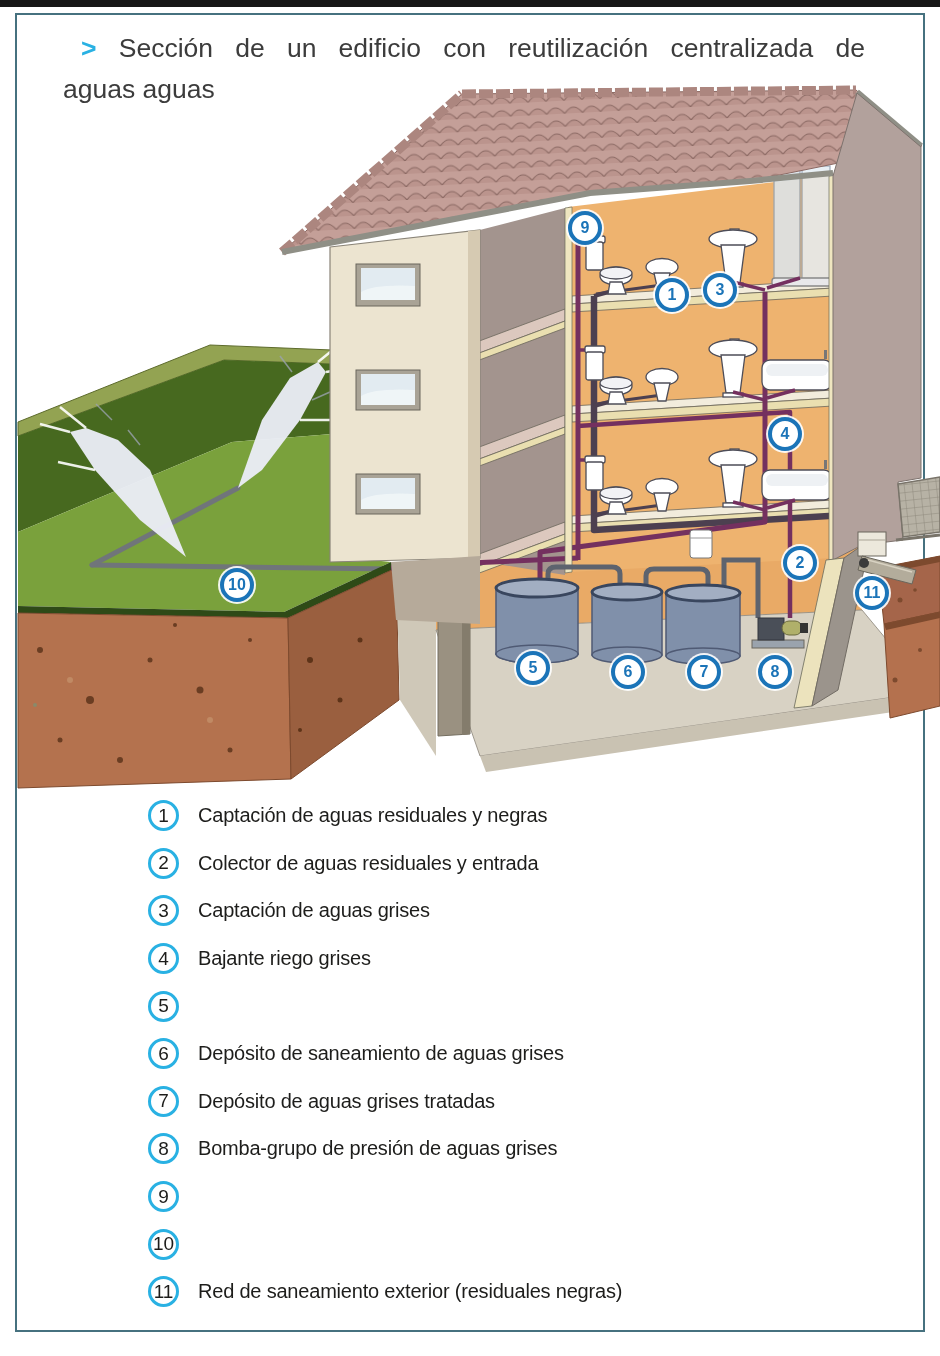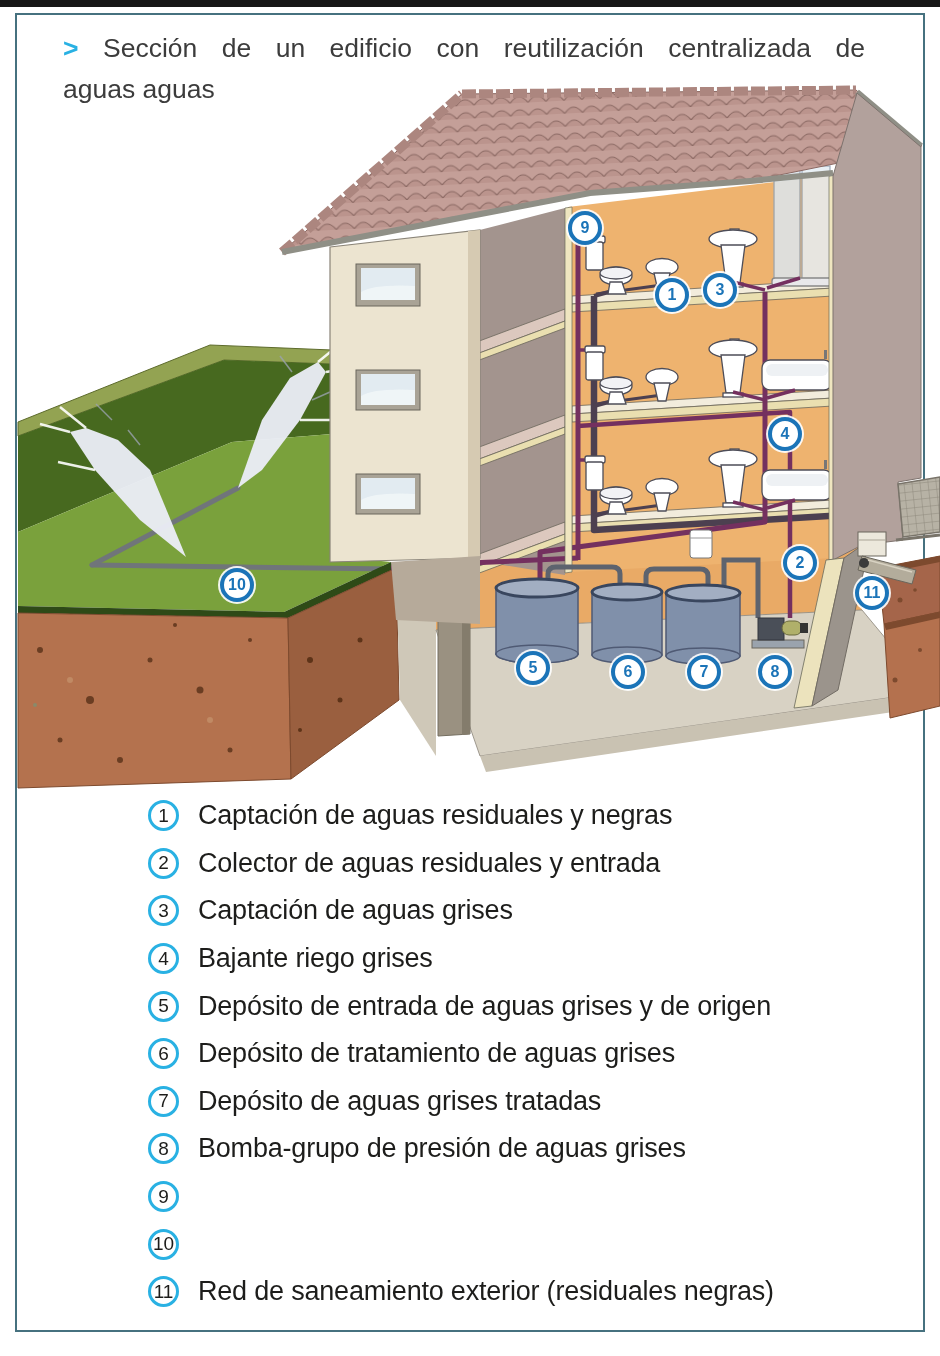--- a/index.html
+++ b/index.html
@@ -2,36 +2,36 @@
 <html><head>
 <meta charset="utf-8">
 <style>
   html,body{margin:0;padding:0;background:#fff;}
   body{font-family:"Liberation Sans",sans-serif;}
   #page{position:relative;width:940px;height:1356px;background:#fff;overflow:hidden;}
   #topbar{position:absolute;left:0;top:0;width:940px;height:7px;background:#161616;}
   #frame{position:absolute;left:15px;top:13px;width:906px;height:1315px;border:2px solid #46717f;background:#fff;}
   
   #title{position:absolute;left:63px;top:28px;width:802px;color:#3c3c3c;font-size:26.5px;line-height:41px;}
-  #title .t1{display:block;text-align:justify;text-align-last:justify;}
+  #title .t1{display:block;text-align:justify;text-align-last:justify;margin-left:18px;}
   #title .marker{color:#29b1e3;font-weight:bold;}
   
   #illustration{position:absolute;left:0;top:80px;width:940px;height:715px;}
   
   .badge{position:absolute;width:26px;height:26px;border:4px solid #1b74b8;border-radius:50%;
          background:#fff;color:#1b74b8;font-weight:bold;font-size:16px;
          display:flex;align-items:center;justify-content:center;z-index:5;
          box-shadow:0 0 0 2px rgba(255,255,255,.9);}
   
   #legend{position:absolute;left:148px;top:792px;width:720px;}
   .lrow{display:flex;align-items:center;height:47.6px;}
   .lnum{flex:0 0 auto;width:25px;height:25px;border:3px solid #29b1e3;border-radius:50%;
         display:flex;align-items:center;justify-content:center;
         color:#1d1d1b;font-size:19px;margin-right:19px;}
-  .ltext{color:#1d1d1b;font-size:27px;letter-spacing:-0.2px;white-space:nowrap;}
+  .ltext{color:#1d1d1b;font-size:20px;letter-spacing:-0.2px;white-space:nowrap;}
 </style>
 </head>
 <body>
 
 <div id="page">
   <div id="topbar"></div>
   <div id="frame"></div>
 
   <div id="title">
     <span class="t1"><span class="marker">&gt;</span> <span>Sección de un edificio con reutilización centralizada de</span></span>
@@ -362,25 +362,24 @@
     <div class="lrow">
       <span class="lnum">3</span>
       <span class="ltext">Captación de aguas grises</span>
     </div>
     <div class="lrow">
       <span class="lnum">4</span>
       <span class="ltext">Bajante riego grises</span>
     </div>
     <div class="lrow">
       <span class="lnum">5</span>
-      <span class="ltext">Depósito de entrada de aguas grises y de origen</span>
     </div>
     <div class="lrow">
       <span class="lnum">6</span>
-      <span class="ltext">Depósito de tratamiento de aguas grises</span>
+      <span class="ltext">Depósito de saneamiento de aguas grises</span>
     </div>
     <div class="lrow">
       <span class="lnum">7</span>
       <span class="ltext">Depósito de aguas grises tratadas</span>
     </div>
     <div class="lrow">
       <span class="lnum">8</span>
       <span class="ltext">Bomba-grupo de presión de aguas grises</span>
     </div>
     <div class="lrow">

